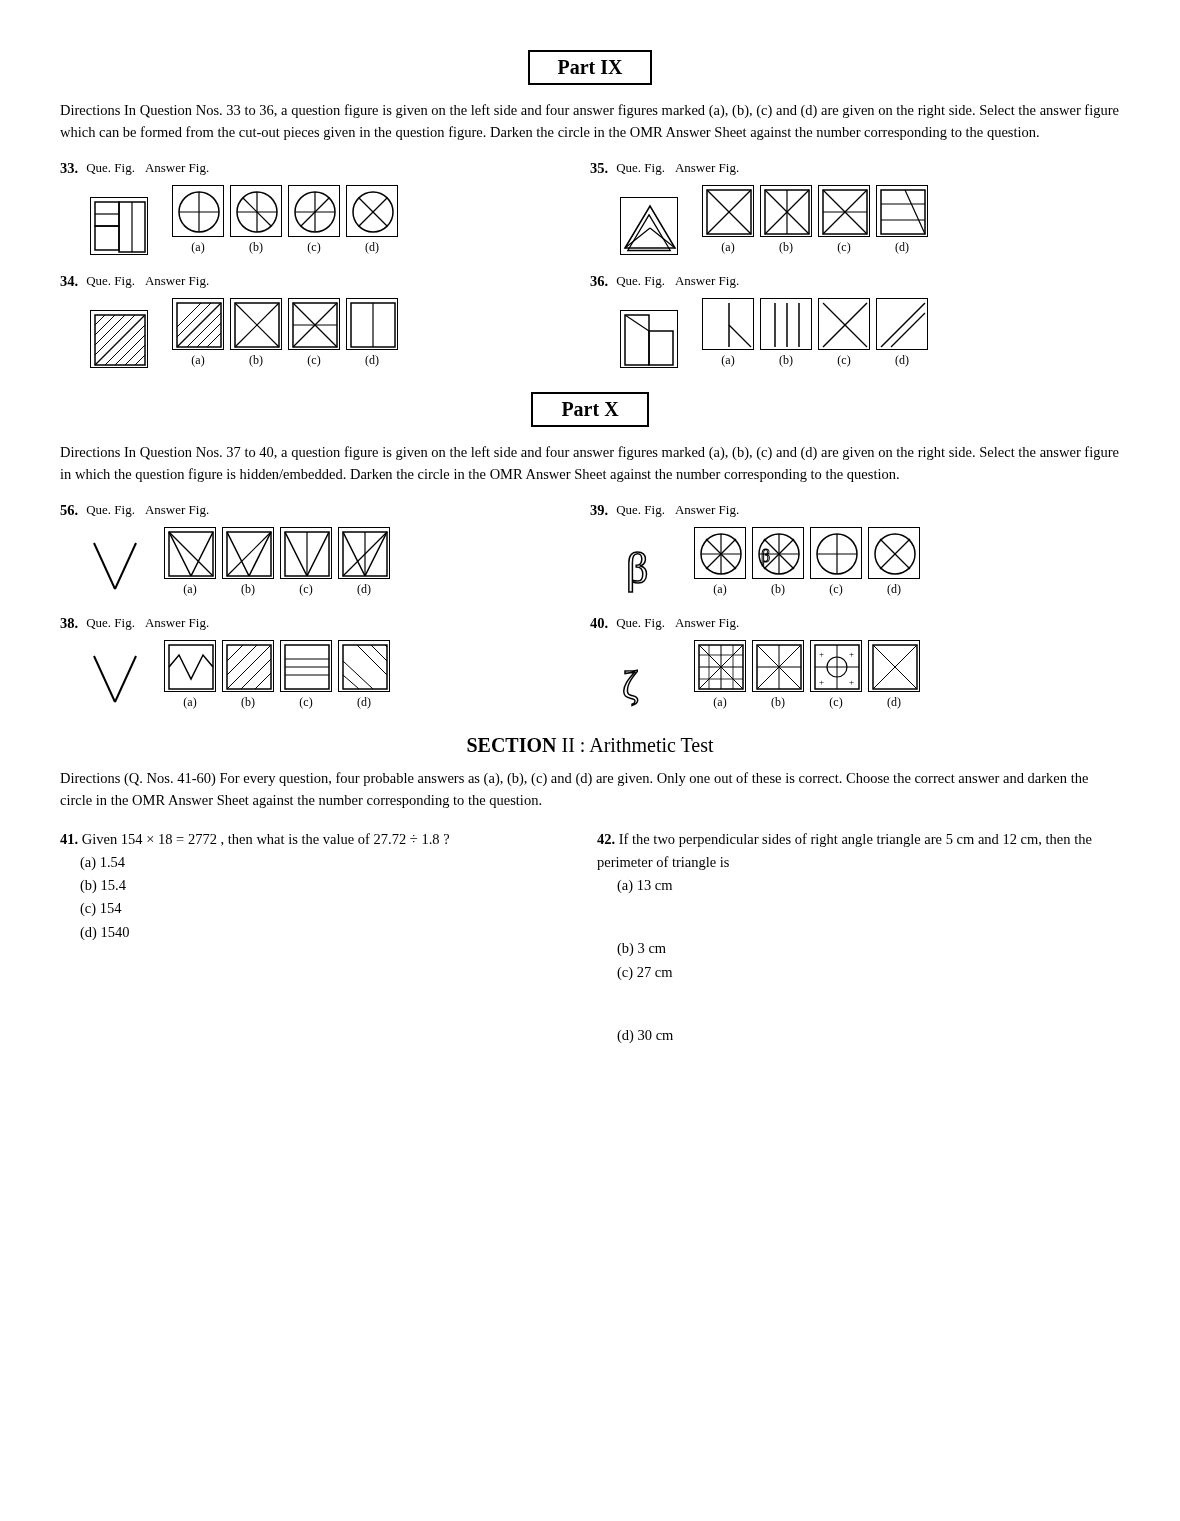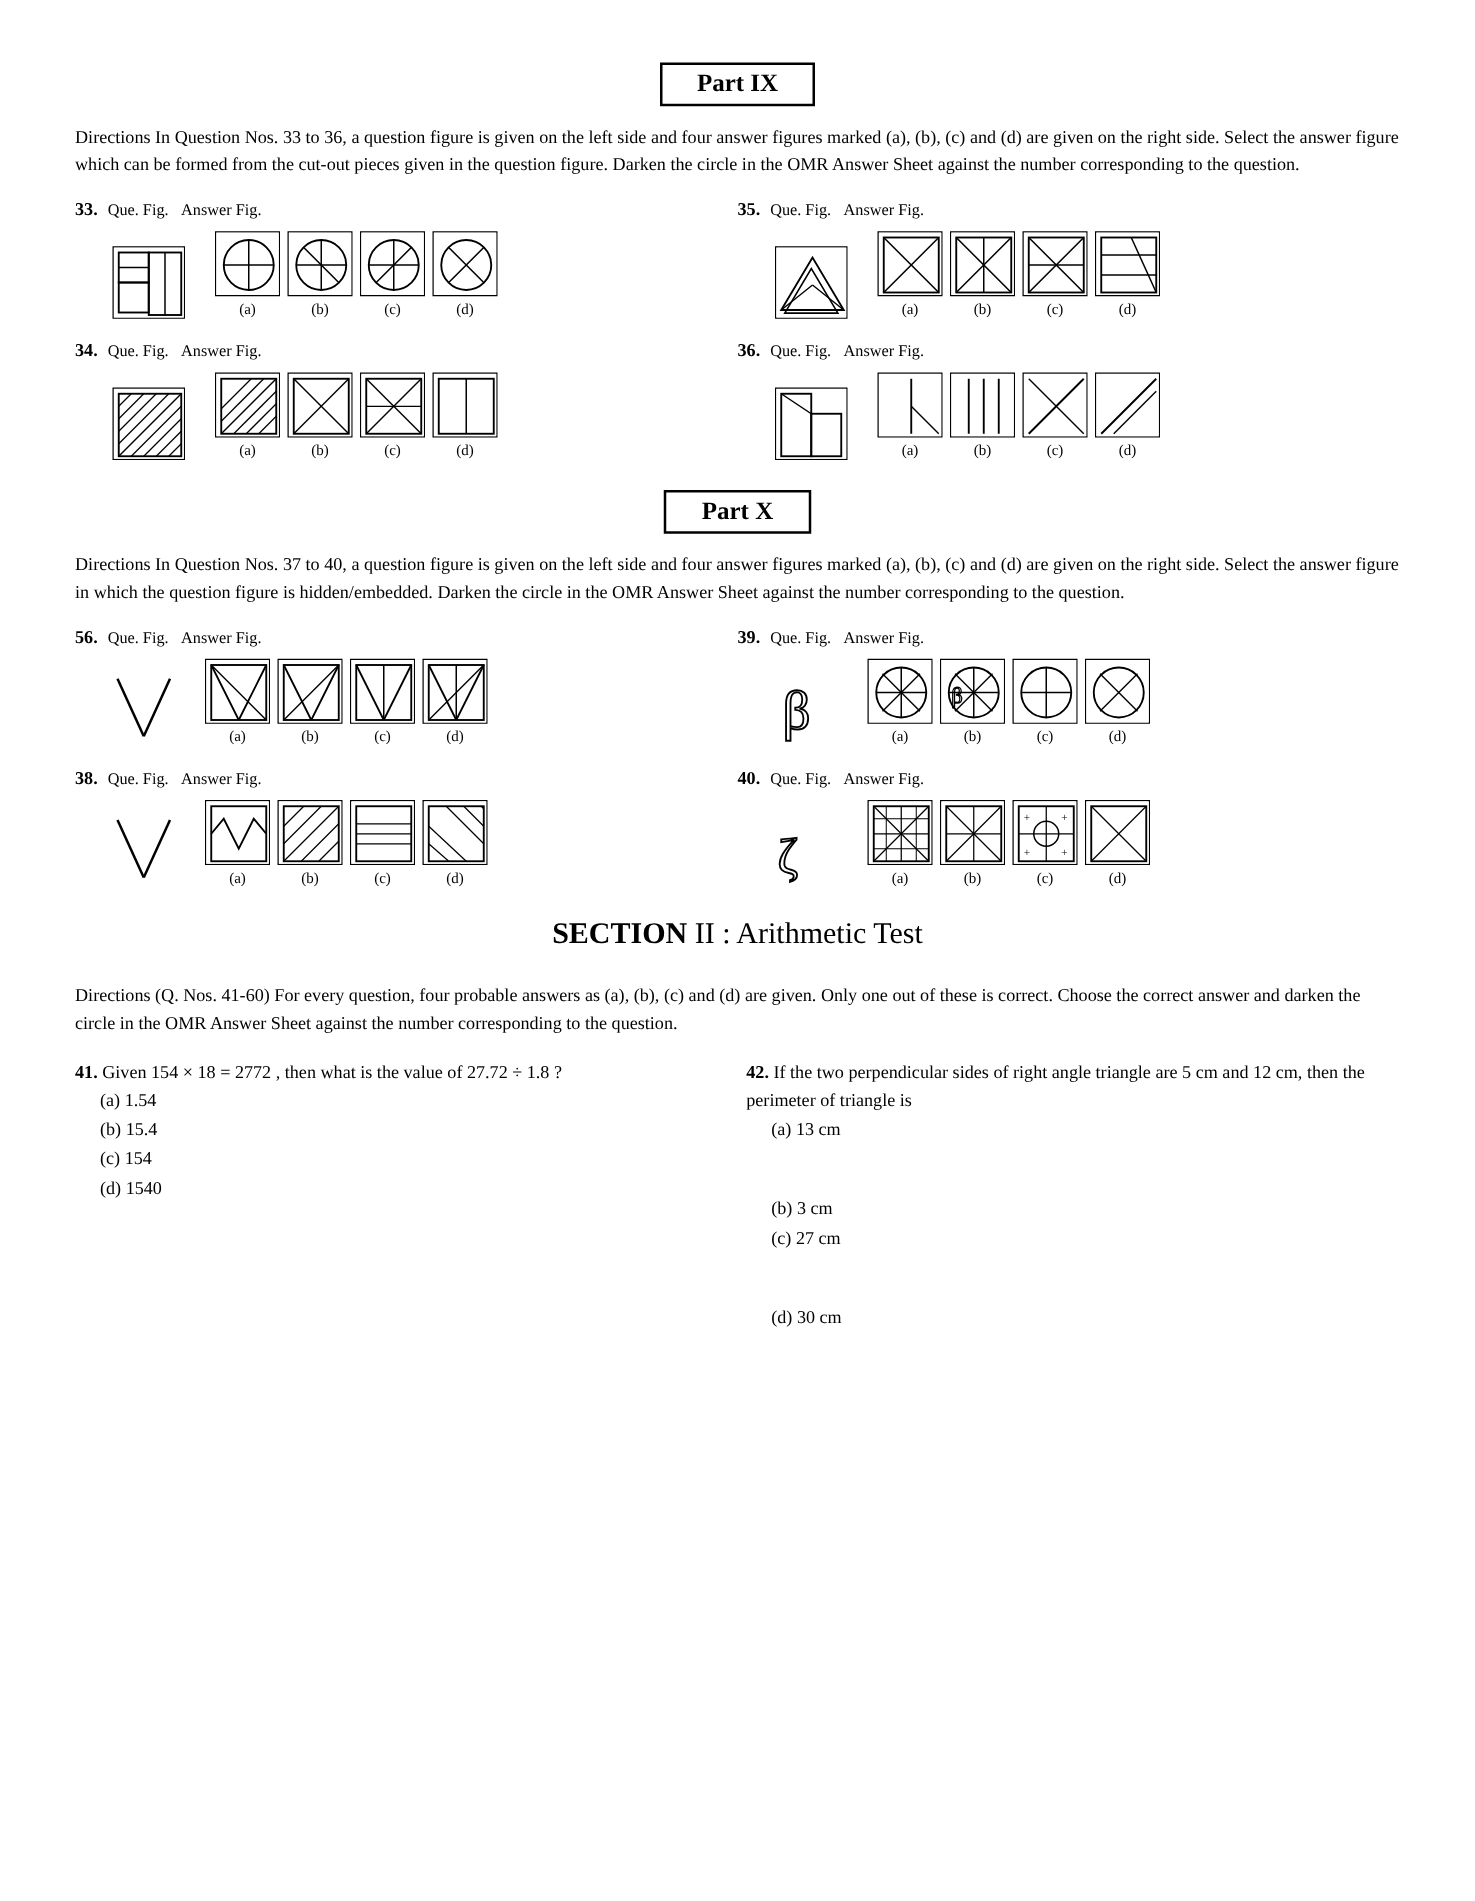--- a/index.html
+++ b/index.html
@@ -66,23 +66,23 @@
     .fig-item .letter {
       font-size: 12px;
       margin-top: 3px;
     }
     .svg-box {
       border: 1.5px solid #000;
       display: inline-block;
     }
     .section-heading {
       text-align: center;
-      font-size: 24px;
+      font-size: 20px;
       font-weight: normal;
-      margin: 18px 0 25px 0;
+      margin: 18px 0 10px 0;
     }
     .section-heading span.bold {
       font-weight: bold;
     }
     .q41-42-row {
       display: flex;
       gap: 14px;
       margin-top: 10px;
     }
     .q41-block, .q42-block {

